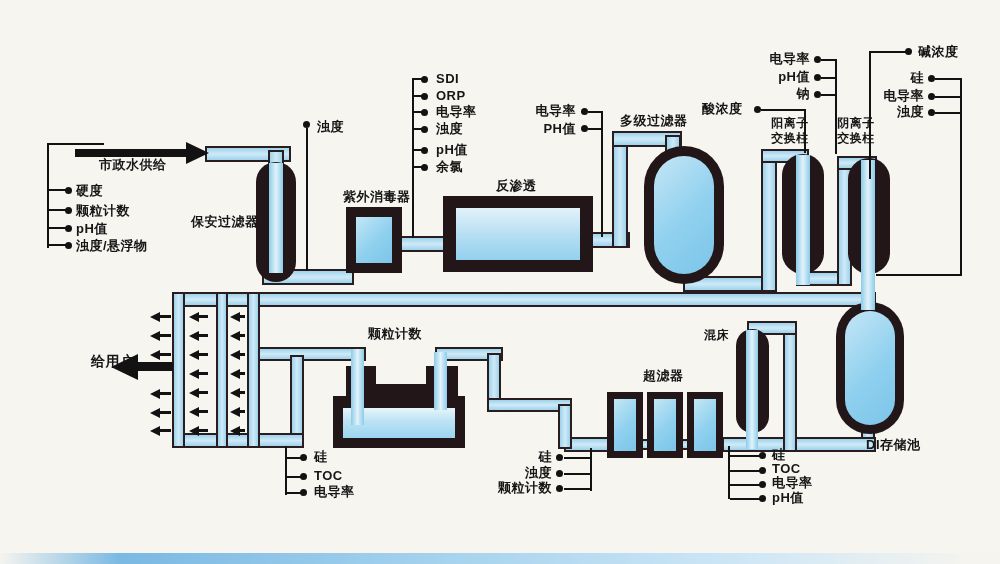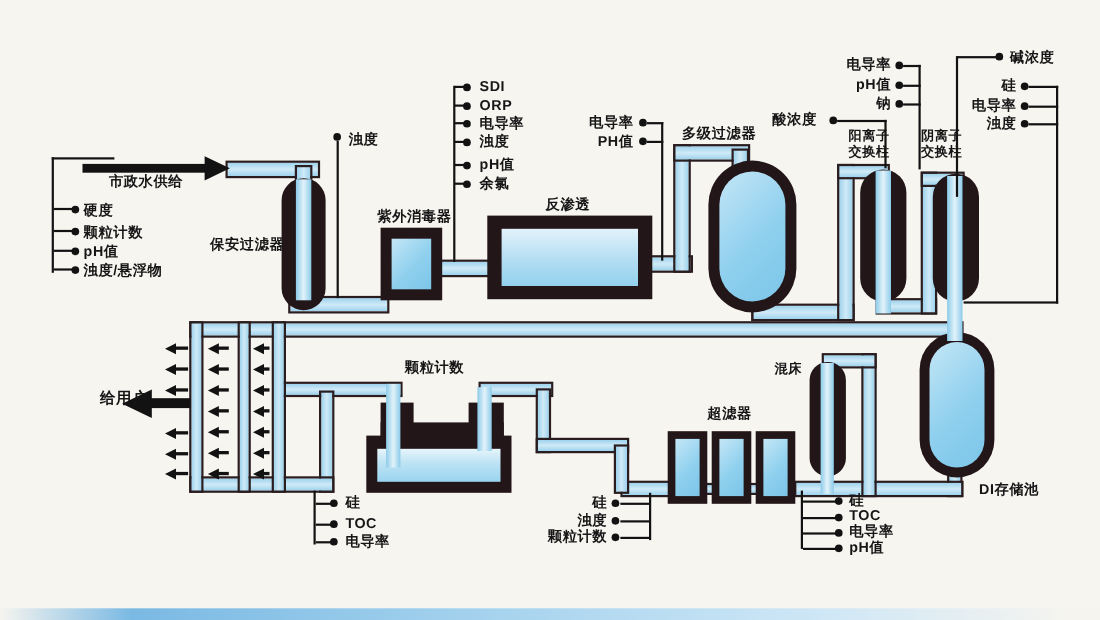--- a/index.html
+++ b/index.html
@@ -202,21 +202,21 @@
     <div>阳离子</div>
     <div>交换柱</div>
   </div>
   <div class="lbl ctr" style="left:832px;top:116px;width:48px;font-size:12px;line-height:15px;">
     <div>阴离子</div>
     <div>交换柱</div>
   </div>
   <div class="lbl" style="left:368px;top:326px;">颗粒计数</div>
   <div class="lbl" style="left:643px;top:368px;">超滤器</div>
   <div class="lbl" style="left:704px;top:328px;font-size:12px;">混床</div>
-  <div class="lbl" style="left:890px;top:437px;">DI存储池</div>
+  <div class="lbl" style="left:866px;top:437px;">DI存储池</div>
   <div class="lbl" style="left:91px;top:354px;font-size:14px;">给用户</div>
 
   <div class="lbl" style="left:76px;top:183px;">硬度</div>
   <div class="lbl" style="left:76px;top:203px;">颗粒计数</div>
   <div class="lbl" style="left:76px;top:221px;">pH值</div>
   <div class="lbl" style="left:76px;top:238px;">浊度/悬浮物</div>
 
   <div class="lbl" style="left:317px;top:119px;">浊度</div>
 
   <div class="lbl" style="left:436px;top:71px;">SDI</div>

